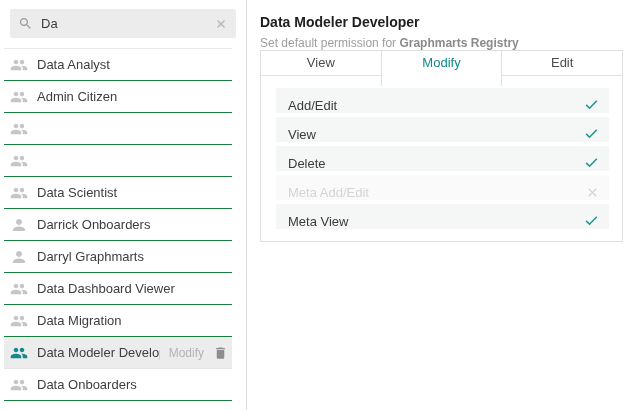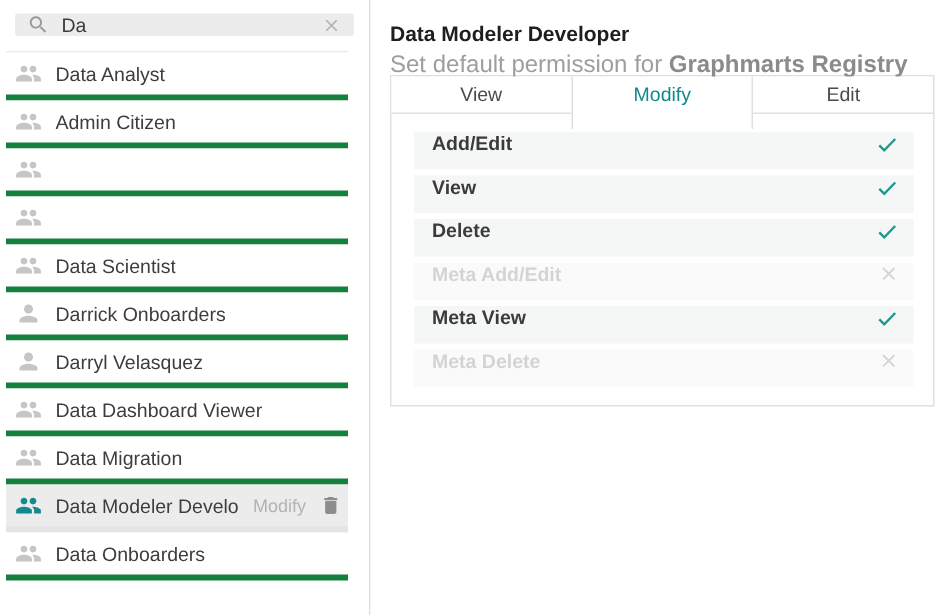--- a/index.html
+++ b/index.html
@@ -12,62 +12,62 @@
   body{
     width:630px;height:410px;overflow:hidden;background:#fff;
     font-family:"Liberation Sans","DejaVu Sans",sans-serif;
     -webkit-font-smoothing:antialiased;
   }
   .app{display:flex;width:630px;height:410px}
 
   
   .sidebar{width:247px;min-width:247px;height:100%;border-right:1px solid #dcdcdc;background:#fff}
   .search-box{
-    margin:9px 10px 10px 10px;height:15px;background:#ececec;border-radius:2px;
+    margin:9px 10px 10px 10px;height:29px;background:#ececec;border-radius:2px;
     display:flex;align-items:center;padding:0 8px;gap:8px;
   }
   .search-ic{width:15px;height:15px;color:#9a9a9a;flex:none}
   .search-input{
     flex:1;min-width:0;border:none;background:transparent;outline:none;padding:0;
     font:13px "Liberation Sans","DejaVu Sans",sans-serif;color:#3c3c3c;
   }
   .search-clear{width:14px;height:14px;color:#b2b2b2;flex:none;cursor:pointer}
 
   .user-list{margin:0 14px 0 4px;border-top:1px solid #e9e9e9}
   .li{
-    height:32px;border-bottom:4px solid #15803d;display:flex;align-items:center;
+    height:32px;border-bottom:1px solid #15803d;display:flex;align-items:center;
     gap:9px;padding:0 4px 0 6px;cursor:pointer;background:#fff;text-align:center;
   }
   .li.selected{background:#ececec;border-bottom-color:#e4e4e4}
   .li-ic{width:18px;height:18px;color:#c5c5c5;flex:none}
   .li.selected .li-ic{color:var(--accent-teal)}
   .li-label{font-size:13px;color:#3d3d3d;white-space:nowrap;overflow:hidden}
   .li-badge{margin-left:auto;font-size:12px;color:#b3b3b3;flex:none}
   .li-trash{width:15px;height:16px;color:#8d8d8d;flex:none;cursor:pointer}
 
   
   .detail{flex:1;padding:14px 7px 0 13px;background:#fff}
   .title{margin:0;font-size:14px;line-height:16px;font-weight:bold;color:#1e1e1e}
-  .subtitle{margin:7px 0 0 0;font-size:16px;line-height:13px;color:#9e9e9e}
+  .subtitle{margin:7px 0 0 0;font-size:12px;line-height:13px;color:#9e9e9e}
   .subtitle b{color:#8b8b8b}
 
   .perm-box{border:1px solid #e0e0e0;padding-bottom:12px;background:#fff}
   .tabs{display:flex;height:25px;align-items:flex-start}
   .tab{
     flex:1;height:25px;line-height:24px;text-align:center;font-size:13px;color:#4b4b4b;
     border-bottom:1px solid #e0e0e0;background:#fff;cursor:pointer;
   }
   .tab.active{
     height:35px;border-bottom:none;border-left:1px solid #e0e0e0;border-right:1px solid #e0e0e0;
     color:var(--accent-teal);position:relative;z-index:2;
   }
   .perm-list{margin-top:12px;padding:0 13px 0 15px}
   .perm-row{
-    height:25px;margin-bottom:4px;background:#f5f6f6;display:flex;align-items:flex-start;
-    justify-content:space-between;padding:0 9px 0 12px;cursor:pointer;font-weight:bold;
+    height:25px;margin-bottom:4px;background:#f5f6f6;display:flex;align-items:flex-end;
+    justify-content:space-between;padding:0 9px 0 12px;cursor:pointer;
   }
   .perm-row:last-child{margin-bottom:0}
   .perm-label{font-size:13px;color:#3b3b3b}
   .perm-row.denied{background:#fafafa}
   .perm-row.denied .perm-label{color:var(--disabled-gray)}
   .perm-check{width:17px;height:17px;color:var(--check-teal);flex:none}
   .perm-x{width:15px;height:15px;color:var(--disabled-gray);flex:none}
 </style>
 </head>
 <body>
@@ -137,21 +137,21 @@
         <div class="li">
           <svg class="li-ic">
             <use href="#i-person"></use>
           </svg>
           <span class="li-label">Darrick Onboarders</span>
         </div>
         <div class="li">
           <svg class="li-ic">
             <use href="#i-person"></use>
           </svg>
-          <span class="li-label">Darryl Velasquez</span>
+          <span class="li-label">Darryl Graphmarts</span>
         </div>
         <div class="li">
           <svg class="li-ic">
             <use href="#i-group"></use>
           </svg>
           <span class="li-label">Data Dashboard Viewer</span>
         </div>
         <div class="li">
           <svg class="li-ic">
             <use href="#i-group"></use>
@@ -211,23 +211,17 @@
             <svg class="perm-x">
               <use href="#i-x"></use>
             </svg>
           </div>
           <div class="perm-row">
             <span class="perm-label">Meta View</span>
             <svg class="perm-check">
               <use href="#i-check"></use>
             </svg>
           </div>
-          <div class="perm-row denied">
-            <span class="perm-label">Meta Delete</span>
-            <svg class="perm-x">
-              <use href="#i-x"></use>
-            </svg>
-          </div>
         </div>
     </section>
   </main>
 
 </div>
 
 </body></html>

